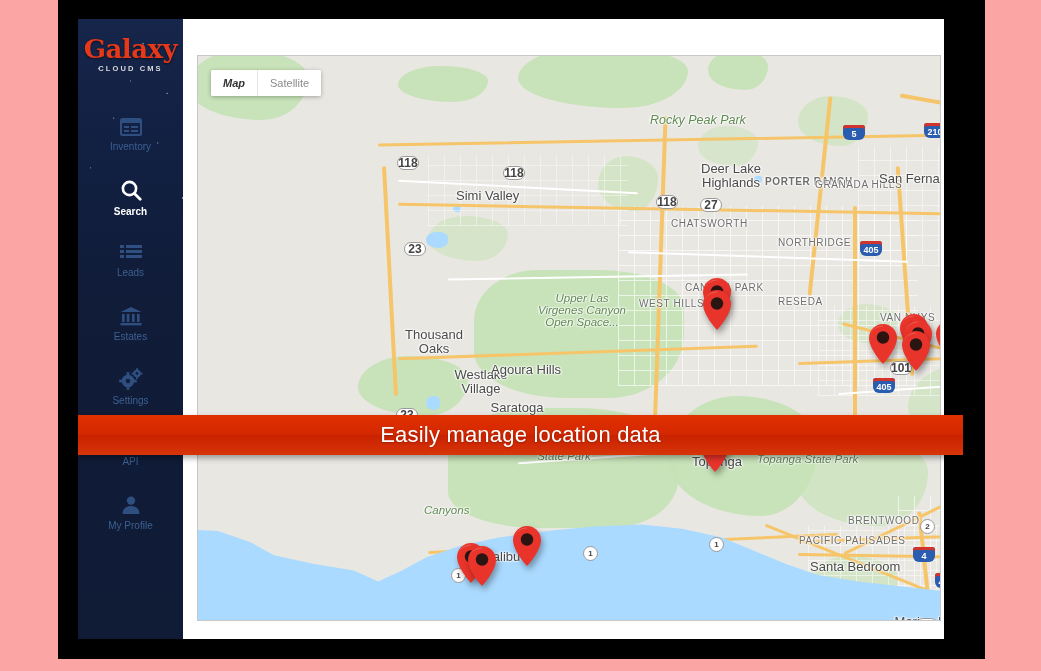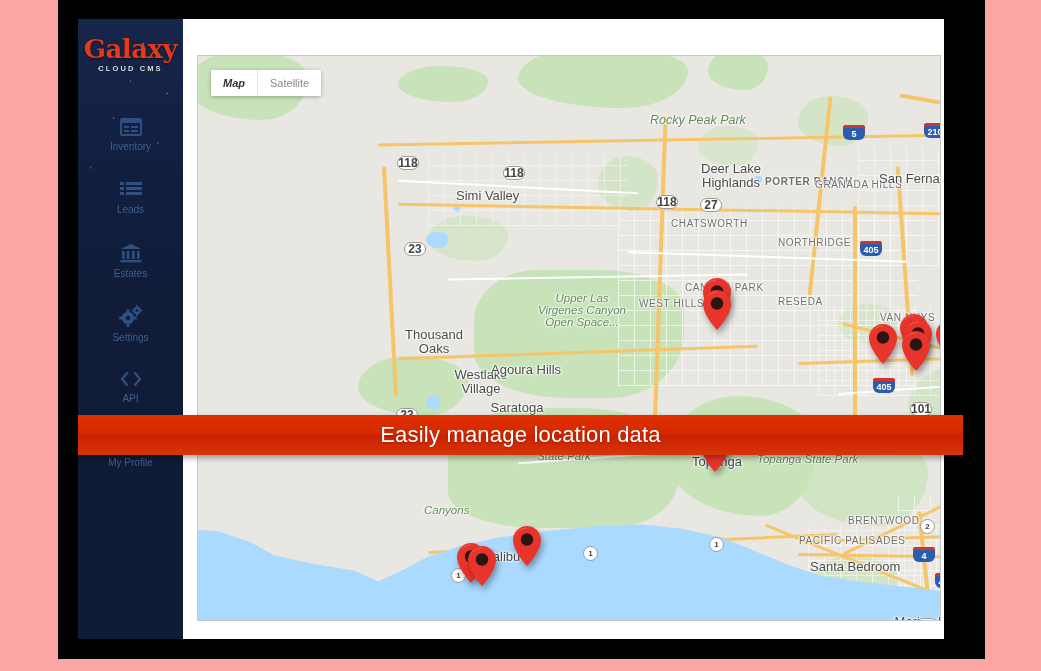--- a/index.html
+++ b/index.html
@@ -227,20 +227,29 @@
               <rect x="1" y="1" width="20" height="4" fill="currentColor"></rect>
               <rect x="4" y="8" width="5" height="2" fill="currentColor"></rect>
               <rect x="11" y="8" width="7" height="2" fill="currentColor"></rect>
               <rect x="4" y="12" width="5" height="2" fill="currentColor"></rect>
               <rect x="11" y="12" width="7" height="2" fill="currentColor"></rect>
             </svg>
           </span>
           <span class="lbl">Inventory</span>
         </div>
 
+        <div class="nav-item active">
+          <span class="ico">
+            <svg width="22" height="22" viewBox="0 0 22 22" fill="none">
+              <circle cx="9.5" cy="9.5" r="6.6" stroke="currentColor" stroke-width="2.6"></circle>
+              <line x1="14.4" y1="14.4" x2="20.2" y2="20.2" stroke="currentColor" stroke-width="2.8" stroke-linecap="round"></line>
+            </svg>
+          </span>
+          <span class="lbl">Search</span>
+        </div>
 
         <div class="nav-item">
           <span class="ico">
             <svg width="22" height="18" viewBox="0 0 22 18">
               <rect x="0" y="1" width="4" height="3" fill="currentColor"></rect>
               <rect x="6" y="1" width="16" height="3" fill="currentColor"></rect>
               <rect x="0" y="6" width="4" height="3" fill="currentColor"></rect>
               <rect x="6" y="6" width="16" height="3" fill="currentColor"></rect>
               <rect x="0" y="11" width="4" height="3" fill="currentColor"></rect>
               <rect x="6" y="11" width="16" height="3" fill="currentColor"></rect>
@@ -414,21 +423,21 @@
           <div id="shield-layer">
               <div class="shield" style="left: 199px; top: 100px;">118</div>
               <div class="shield" style="left: 305px; top: 110px;">118</div>
               <div class="shield" style="left: 206px; top: 186px;">23</div>
               <div class="shield" style="left: 198px; top: 352px;">23</div>
               <div class="shield" style="left: 458px; top: 139px;">118</div>
               <div class="shield" style="left: 502px; top: 142px;">27</div>
               <div class="shield inter" style="left: 645px; top: 69px;">5</div>
               <div class="shield inter" style="left: 726px; top: 67px;">210</div>
               <div class="shield inter" style="left: 662px; top: 185px;">405</div>
-              <div class="shield" style="left: 712px; top: 305px; margin-top: 41px;">101</div>
+              <div class="shield" style="left: 692px; top: 305px;">101</div>
               <div class="shield inter" style="left: 675px; top: 322px;">405</div>
               <div class="shield round" style="left: 385px; top: 490px;">1</div>
               <div class="shield round" style="left: 511px; top: 481px;">1</div>
               <div class="shield round" style="left: 253px; top: 512px;">1</div>
               <div class="shield round" style="left: 722px; top: 463px;">2</div>
               <div class="shield inter" style="left: 715px; top: 491px;">4</div>
               <div class="shield inter" style="left: 737px; top: 517px;">405</div>
               <div class="shield" style="left: 718px; top: 562px; font-style: italic;">187</div>
               <div class="shield round" style="left: 742px; top: 564px;">90</div>
             </div>

